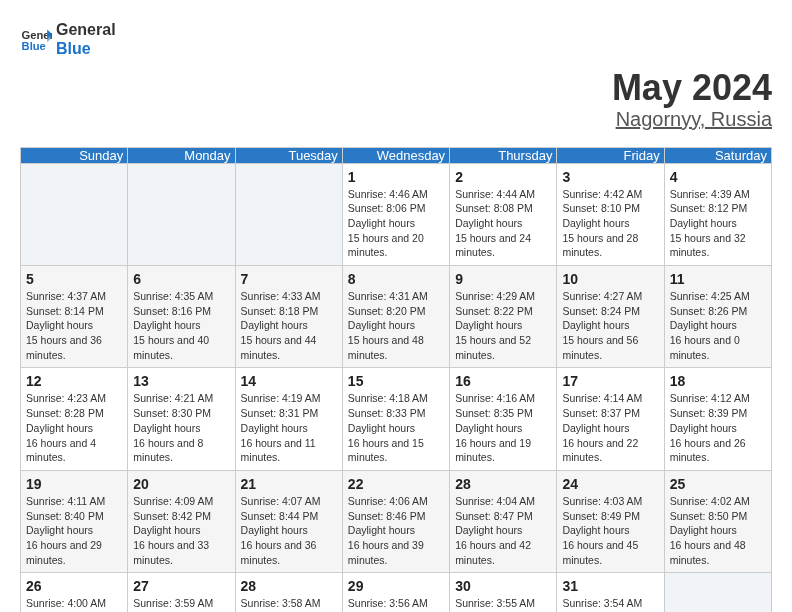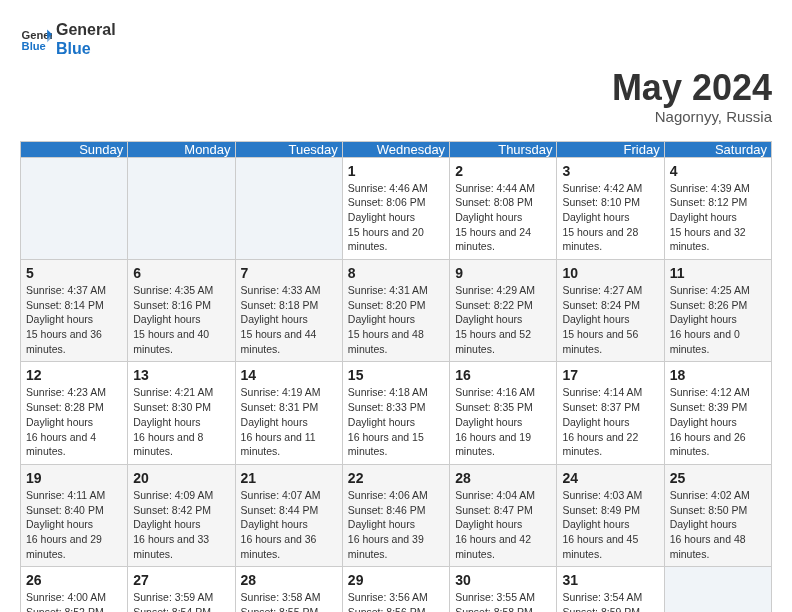--- a/index.html
+++ b/index.html
@@ -29,22 +29,23 @@
       text-align: right;
     }
     .month-title {
       font-size: 36px;
       font-weight: bold;
       color: #333;
       line-height: 1.1;
       margin-top: 48px;
     }
     .location {
-      font-size: 15px;
+      font-size: 20px;
       color: #555;
+      text-decoration: underline;
     }
     table {
       width: 100%;
       border-collapse: collapse;
       font-size: 11px;
     }
     th {
       background-color: #2979c7;
       color: #fff;
       text-align: right;

